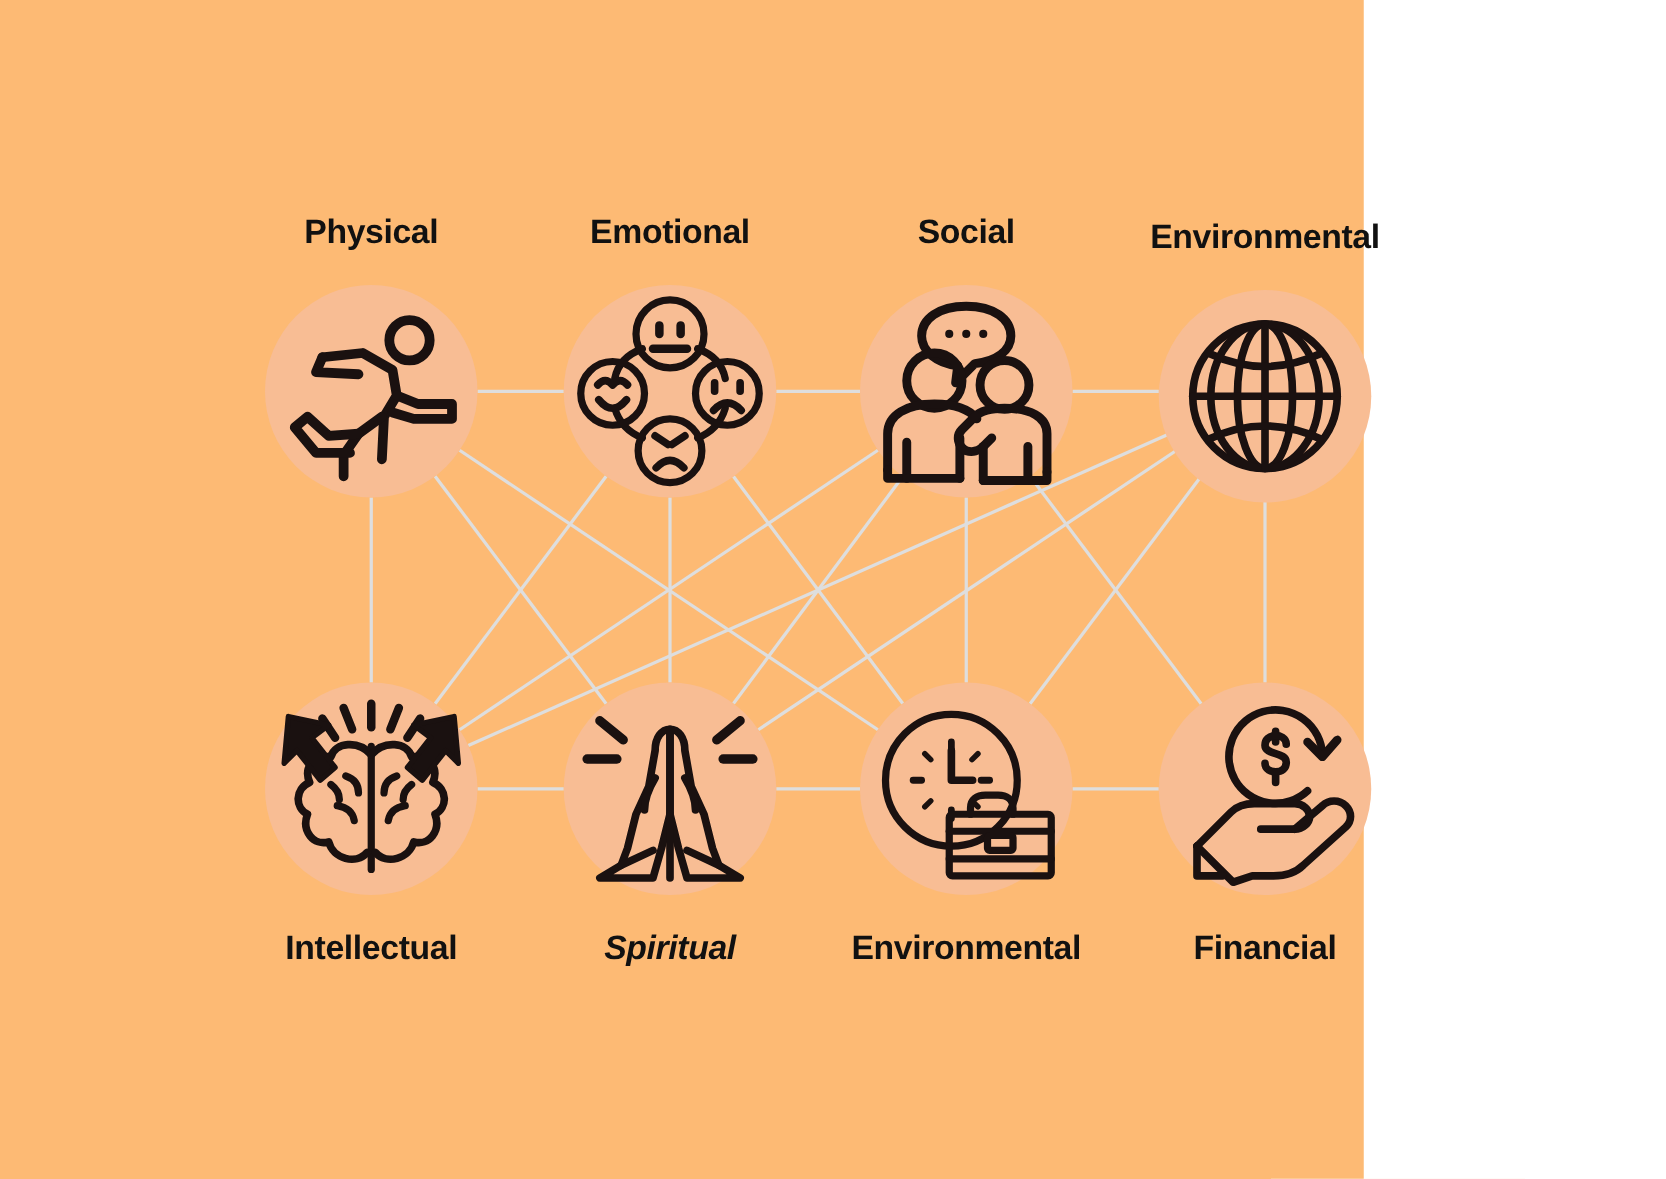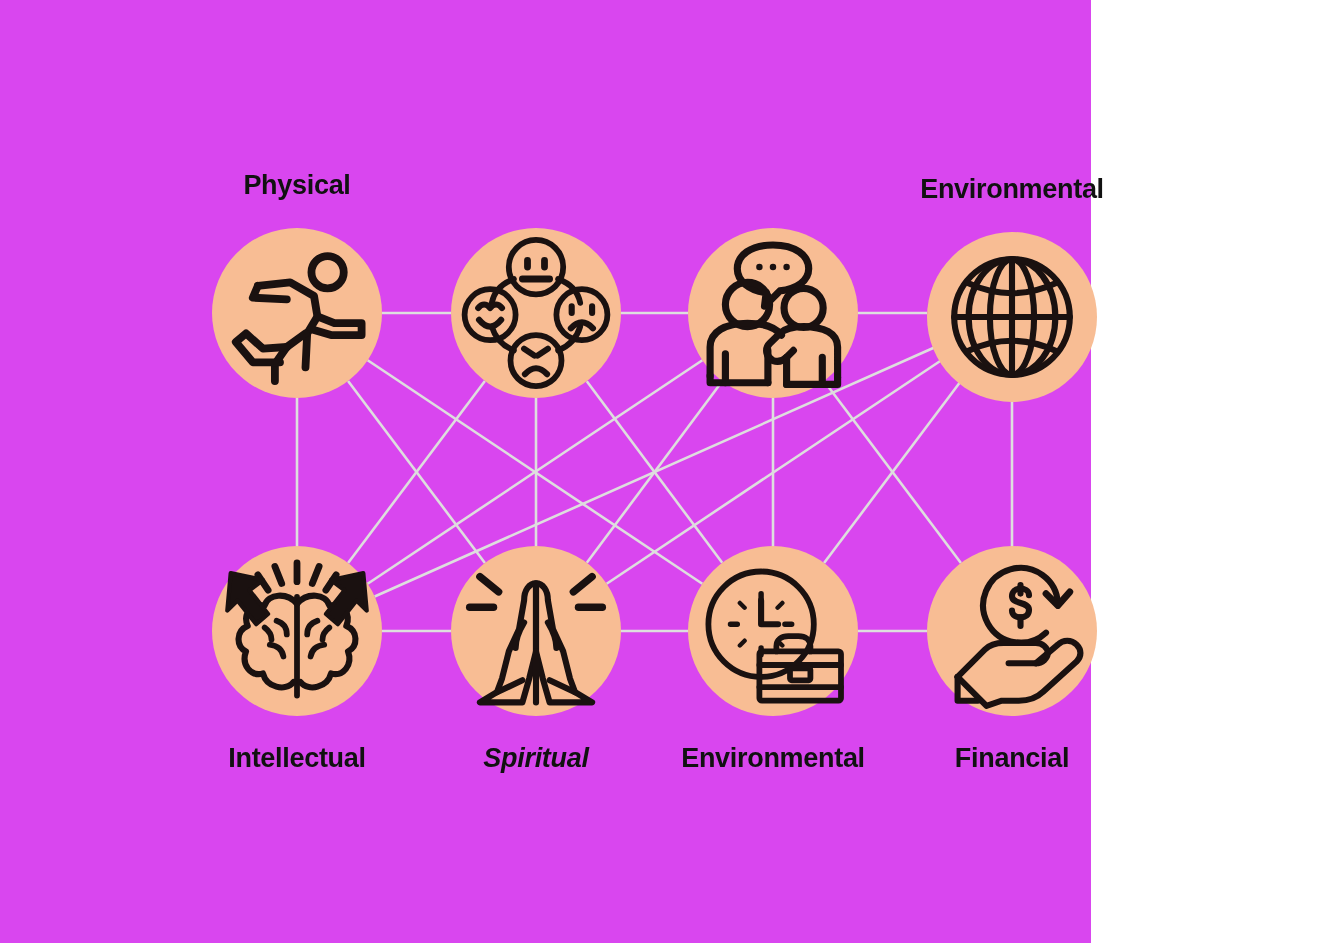--- a/index.html
+++ b/index.html
@@ -10,21 +10,21 @@
   body {
     width: 1333px;
     height: 943px;
     font-family: "Liberation Sans", sans-serif;
     overflow: hidden;
   }
   #canvas {
     position: relative;
     width: 1091px;
     height: 943px;
-    background: #d946ef;
+    background: #fdba74;
   }
   #edges {
     position: absolute;
     left: 0;
     top: 0;
     width: 1333px;
     height: 943px;
   }
   .node {
     position: absolute;
@@ -129,20 +129,21 @@
           <path d="M16.5 54 q6.5 8 13 0" stroke-width="3.6"></path>
           <circle cx="77" cy="51" r="15"></circle>
           <path d="M71 46 v4 M83 46 v4" stroke-width="3.6"></path>
           <path d="M70.5 59 q6.5 -7 13 0" stroke-width="3.6"></path>
           <circle cx="50" cy="78" r="15"></circle>
           <path d="M43 71 l6 4 M57 71 l-6 4" stroke-width="3.6"></path>
           <path d="M43.5 86 q6.5 -7 13 0" stroke-width="3.6"></path>
         </g>
       </svg>
     </div>
+    <div class="node-label">Emotional</div>
   </div>
 
   <div class="node row-top" style="left:688px; top:228px;">
     <div class="node-circle"></div>
     <div class="node-icon">
       <svg viewBox="0 0 100 100">
         <g fill="none" stroke="#1A1110" stroke-width="4.2" stroke-linecap="round" stroke-linejoin="round">
           <path d="M50 10 C37 10 29 16 29 24 C29 31 36 37 46 38 L45 46 L54 37 C64 36 71 31 71 24 C71 16 63 10 50 10 Z"></path>
           <circle cx="42" cy="23" r="1.9" fill="#1A1110" stroke="none"></circle>
           <circle cx="50" cy="23" r="1.9" fill="#1A1110" stroke="none"></circle>
@@ -153,20 +154,21 @@
           <path d="M13 87 L13 91 L22 91 L22 74"></path>
           <path d="M47 91 L47 72"></path>
           <path d="M22 91 L47 91"></path>
           <path d="M88 88 L88 70 C88 62 80 58 68 58 C62 58 57 59 54 62 L48 68 C45 71 46 76 50 78 C53 79 56 78 58 76 L62 72"></path>
           <path d="M88 88 L88 92 L79 92 L79 76"></path>
           <path d="M58 92 L58 76"></path>
           <path d="M58 92 L79 92"></path>
         </g>
       </svg>
     </div>
+    <div class="node-label">Social</div>
   </div>
 
   <div class="node row-top" style="left:927px; top:232px;">
     <div class="node-circle"></div>
     <div class="node-icon">
       <svg viewBox="0 0 100 100">
         <g fill="none" stroke="#1A1110" stroke-width="3.6" stroke-linecap="round">
           <circle cx="50" cy="50" r="34"></circle>
           <ellipse cx="50" cy="50" rx="13" ry="34"></ellipse>
           <ellipse cx="50" cy="50" rx="25.5" ry="34"></ellipse>

